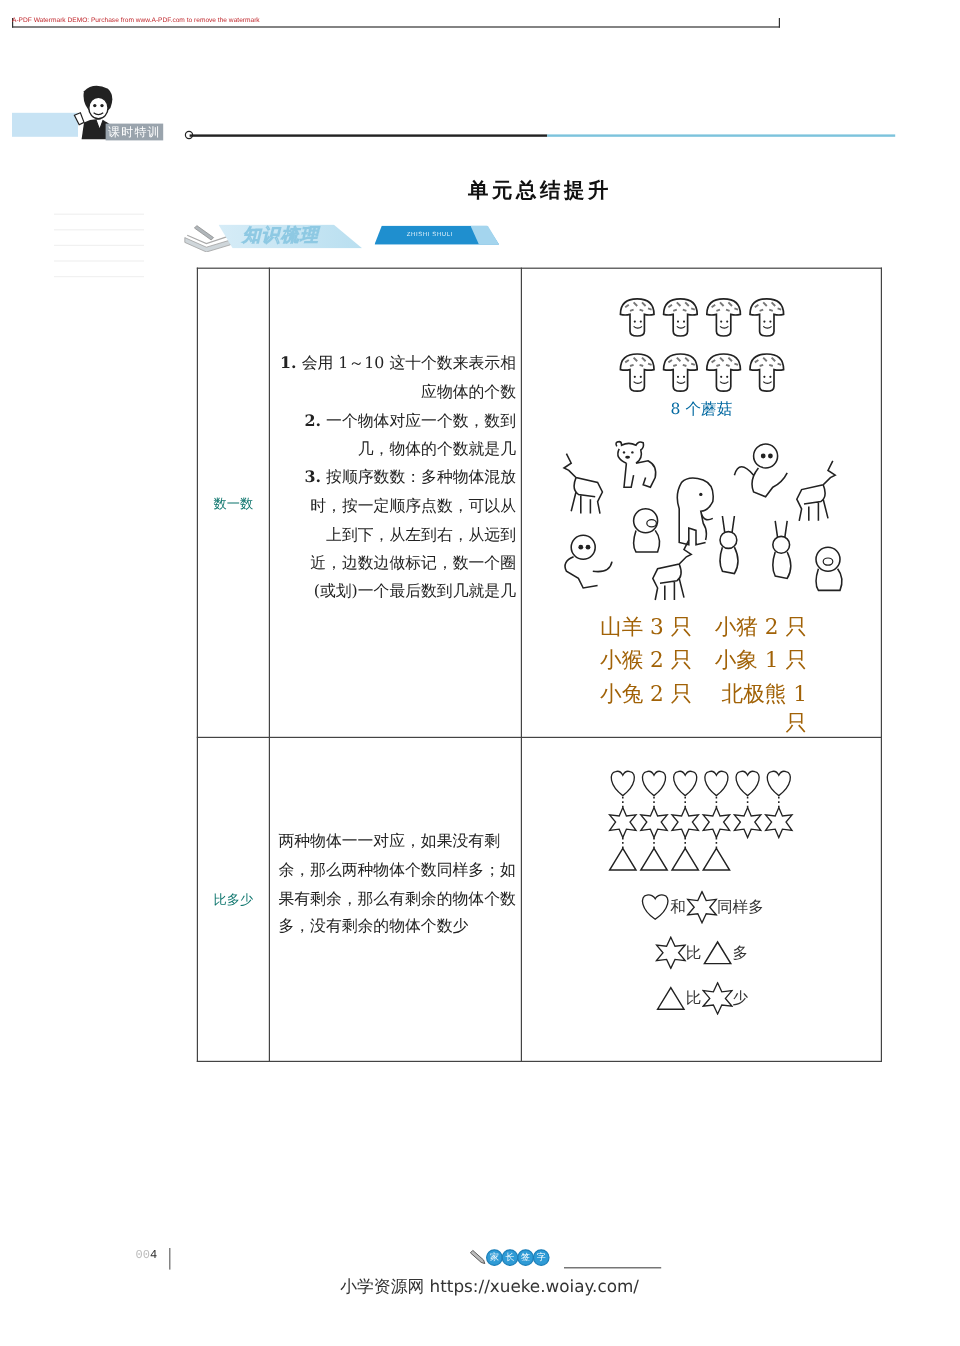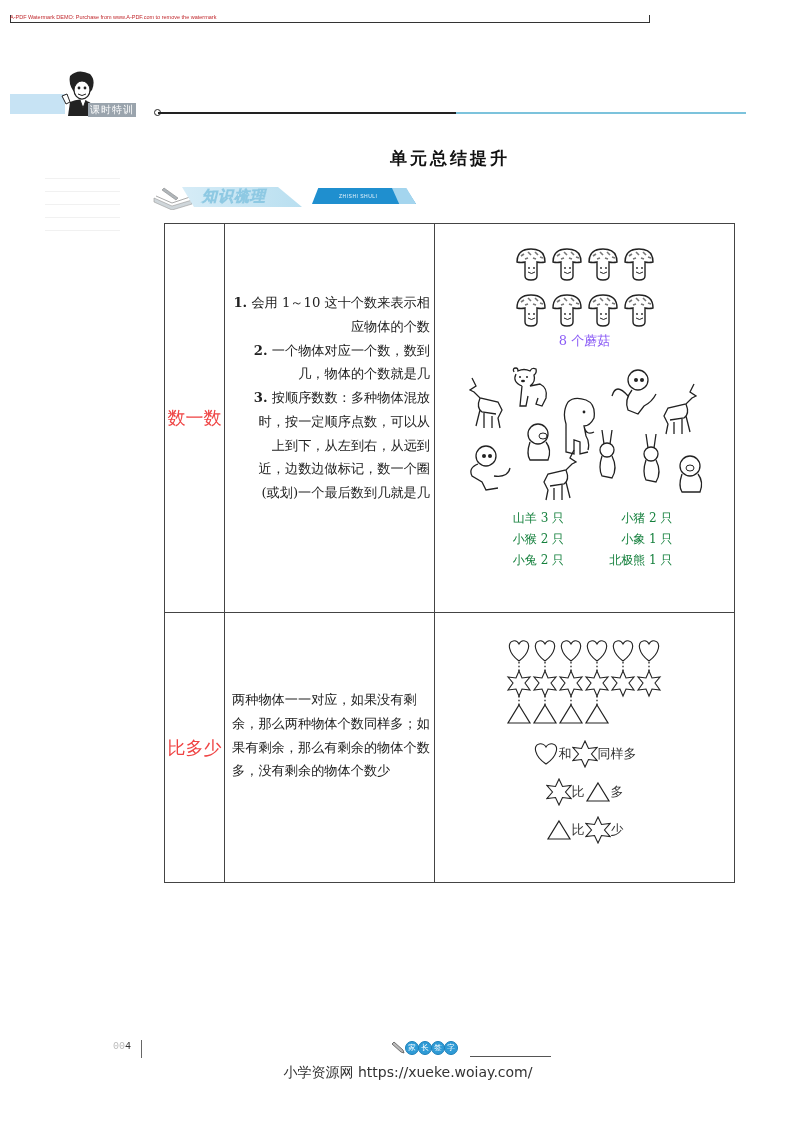--- a/index.html
+++ b/index.html
@@ -27,38 +27,38 @@
   .banner-dark { position: absolute; left: 160px; top: 5px; width: 104px; height: 16px; background: #1f8fcf; clip-path: polygon(6% 0, 90% 0, 100% 100%, 0 100%); }
   .banner-dark-light { position: absolute; left: 240px; top: 5px; width: 24px; height: 16px; background: #a4d5ee; clip-path: polygon(0 0, 60% 0, 100% 100%, 30% 100%); }
   .banner-py { position: absolute; left: 187px; top: 10px; font-family: "Liberation Sans", sans-serif; font-size: 5px; color: #e8f4fb; letter-spacing: 0.5px; }
 
   .left-ghost { position: absolute; left: 45px; top: 178px; width: 75px; height: 80px; }
   .left-ghost div { height: 1px; background: #f1f1f1; margin-bottom: 12px; }
 
   table.main { position: absolute; left: 164px; top: 223px; width: 571px; border-collapse: collapse; border: 1.5px solid #333; font-family: "DejaVu Serif", serif; }
   table.main td, table.main th { border: 1px solid #444; vertical-align: middle; font-weight: normal; }
   table.main th { height: 31px; font-size: 13px; color: #333; }
-  .col1 { width: 60px; text-align: center; font-size: 18px; color: #ef4444; }
+  .col1 { width: 60px; text-align: center; font-size: 11px; color: #0f766e; }
   .col2 { width: 210px; padding: 0 4px 0 7px; font-size: 13.2px; line-height: 23.8px; color: #222; }
   .col3 { text-align: center; }
 
   .points li { list-style: none; padding-left: 15px; text-indent: -15px; }
   .points .num { font-weight: bold; font-family: "DejaVu Serif", serif; }
 
   .row1 td { height: 389px; }
   .row2 td { height: 270px; }
 
   .mush-grid { display: grid; grid-template-columns: repeat(4, 36px); gap: 10px 0; justify-content: center; margin-top: -10px; }
   .mush { width: 36px; height: 36px; }
-  .caption { font-size: 13px; color: #8b5cf6; margin-top: 4px; }
+  .caption { font-size: 13px; color: #0369a1; margin-top: 4px; }
 
   .animals { position: relative; width: 250px; height: 130px; margin: 16px auto 0; }
   .animal { position: absolute; }
 
-  .counts { display: grid; grid-template-columns: 84px 92px; justify-content: center; row-gap: 4px; margin-top: 14px; font-size: 12px; color: #15803d; }
+  .counts { display: grid; grid-template-columns: 84px 92px; justify-content: center; row-gap: 4px; margin-top: 14px; font-size: 18px; color: #a16207; }
   .counts span:nth-child(2n) { text-align: right; }
 
   .shapes { position: relative; width: 170px; height: 100px; margin: 0 auto; }
   .cmp { display: flex; align-items: center; justify-content: center; font-size: 13px; color: #333; margin-top: 8px; height: 30px; }
   .cmp svg { display: block; }
 
   .footer-pg { position: absolute; left: 113px; top: 1041px; font-family: Liberation Mono, monospace; font-size: 10px; color: #bbb; }
   .footer-pg b { color: #333; font-weight: normal; }
   .footer-bar { position: absolute; left: 141px; top: 1040px; width: 1px; height: 18px; background: #666; }
   .footer-sign { position: absolute; left: 390px; top: 1041px; display: flex; align-items: center; }

